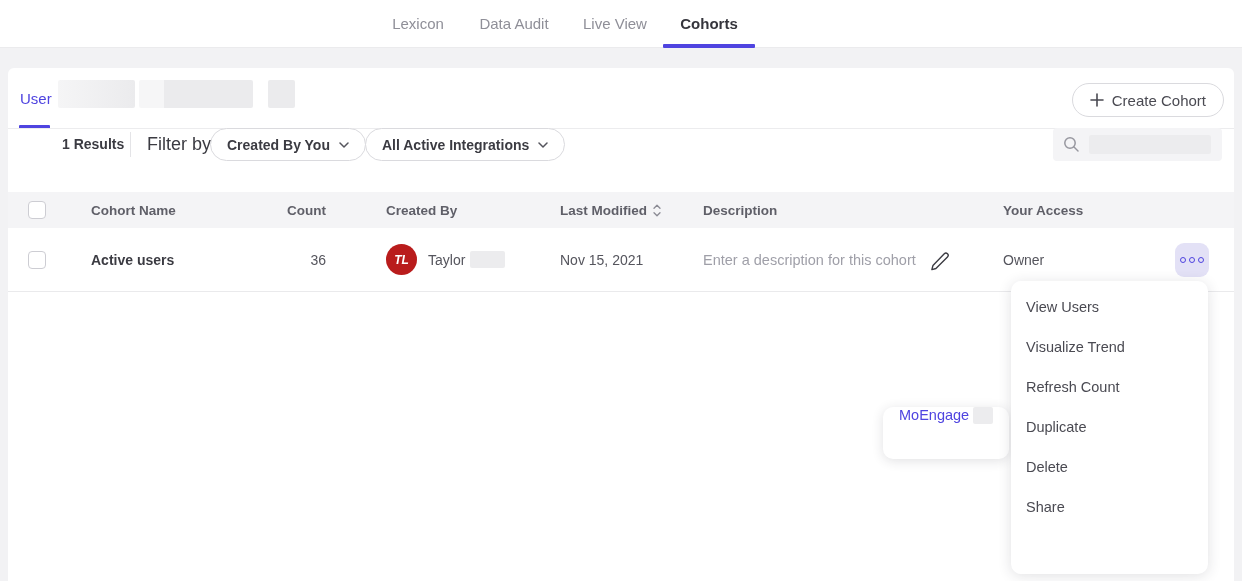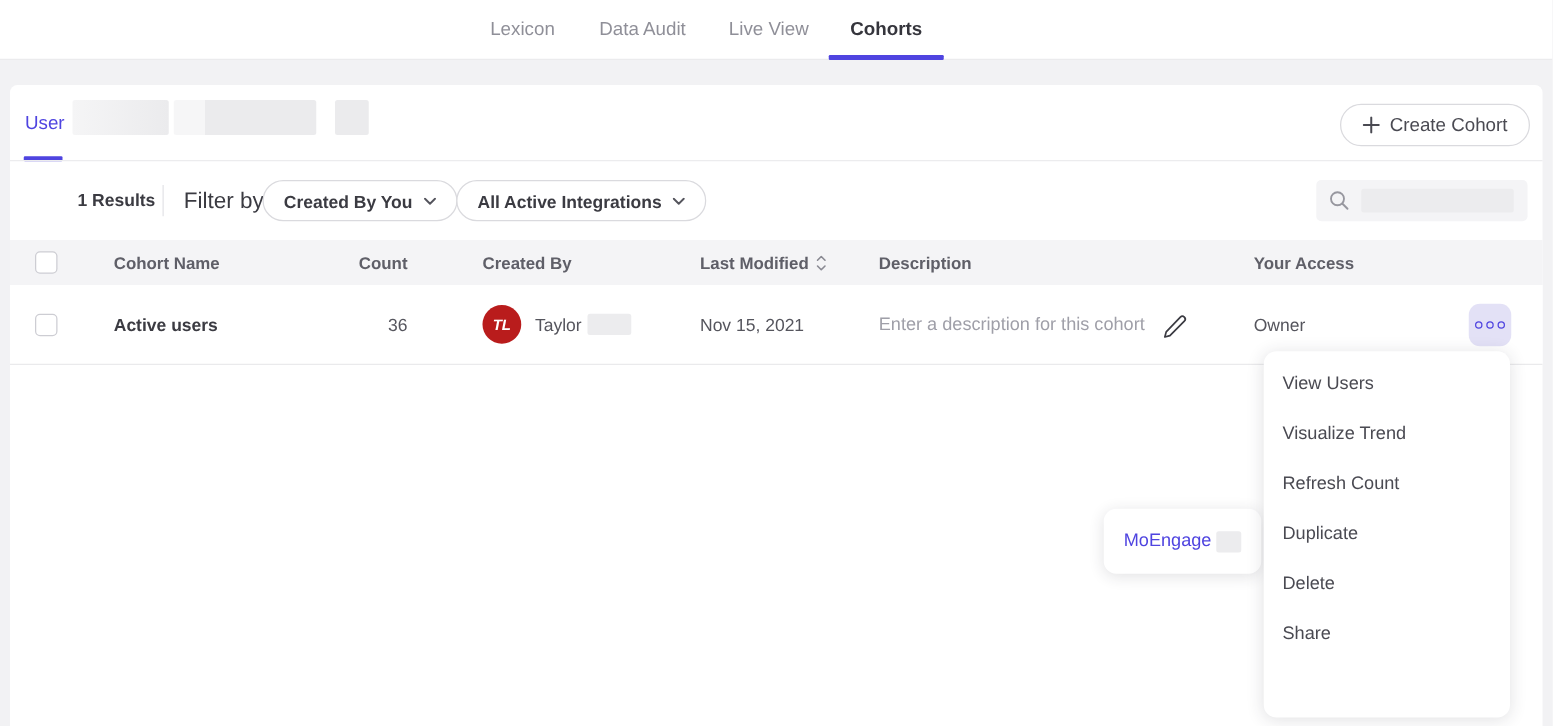--- a/index.html
+++ b/index.html
@@ -21,21 +21,21 @@
   .blur-block { position:absolute; top:12px; height:28px; border-radius:2px; }
   .blur-a { left:50px;  width:77px;  background:linear-gradient(90deg,#f5f5f6,#ebebed); }
   .blur-b { left:131px; width:114px; background:linear-gradient(90deg,#f6f6f7 0 22%,#ebebed 22%); }
   .blur-c { left:260px; width:27px;  background:#ebebed; }
 
   .create-btn { position:absolute; right:10px; top:15px; height:34px; border:1px solid #dadade; border-radius:17px; background:#fff; display:flex; align-items:center; gap:8px; padding:0 17px; font-size:15px; color:#4a4a52; cursor:pointer; }
 
   .tab-divider { position:absolute; left:0; top:60px; width:100%; border-bottom:1px solid #ececee; }
 
   
-  .filter-row { position:absolute; left:0; top:61px; width:100%; height:63px; }
+  .filter-row { position:absolute; left:0; top:45px; width:100%; height:63px; }
   .results { position:absolute; left:54px; top:0; height:63px; line-height:63px; font-size:14px; font-weight:700; color:#3b3b42; }
   .v-divider { position:absolute; left:122px; top:19px; height:25px; width:1px; background:#e4e4e7; }
   .filter-by { position:absolute; left:139px; top:0; height:63px; line-height:63px; font-size:18px; font-weight:400; color:#3b3b42; }
   .pill-btn { position:absolute; top:15px; height:33px; border:1px solid #dadade; border-radius:17px; background:#fff; display:flex; align-items:center; gap:9px; padding:0 16px; font-size:14px; font-weight:700; color:#3b3b42; cursor:pointer; }
   .pill-created { left:202px; }
   .pill-integrations { left:357px; }
   .search-box { position:absolute; left:1045px; top:15px; width:169px; height:33px; background:#f4f4f6; border-radius:4px; display:flex; align-items:center; padding:0 10px; cursor:text; }
   .search-blur { margin-left:9px; width:122px; height:19px; background:#ececee; border-radius:2px; }
 
   
@@ -60,21 +60,21 @@
   .menu-btn { position:absolute; left:1167px; top:15px; width:34px; height:34px; background:#e3e1f6; border-radius:9px; display:flex; align-items:center; justify-content:center; gap:3px; cursor:pointer; }
   .menu-btn .dot { width:6px; height:6px; border:1.8px solid #4f44e0; border-radius:50%; background:transparent; }
 
   
   .ctx-menu { position:absolute; left:1011px; top:281px; width:197px; height:293px; background:#fff; border-radius:10px; box-shadow:0 2px 14px rgba(40,40,60,0.14); padding:6px 0; z-index:30; }
   .ctx-item { height:40px; line-height:40px; padding-left:15px; font-size:14.5px; color:#4a4a52; cursor:pointer; white-space:nowrap; }
   .ctx-item.highlighted { position:relative; margin:0 6px; padding-left:9px; height:36px; line-height:36px; margin-top:2px; margin-bottom:2px; background:#efedfb; border-radius:8px; color:#4f44e0; }
   .ctx-item.highlighted .chev-right { position:absolute; right:13px; top:13px; }
 
   
-  .submenu { position:absolute; left:883px; top:407px; width:126px; height:52px; background:#fff; border-radius:10px; box-shadow:0 2px 12px rgba(40,40,60,0.14); display:flex; align-items:center; padding:0 16px; z-index:25; }
+  .submenu { position:absolute; left:883px; top:407px; width:126px; height:52px; background:#fff; border-radius:10px; box-shadow:0 2px 12px rgba(40,40,60,0.14); display:flex; padding:0 16px; z-index:25; }
   .submenu-item { font-size:14.5px; color:#4f44e0; cursor:pointer; }
   .submenu-blur { width:30px; height:17px; background:#ececee; border-radius:2px; margin-left:4px; }
 
   svg { display:block; }
 </style>
 </head>
 <body>
 
 <div class="screen">
 

